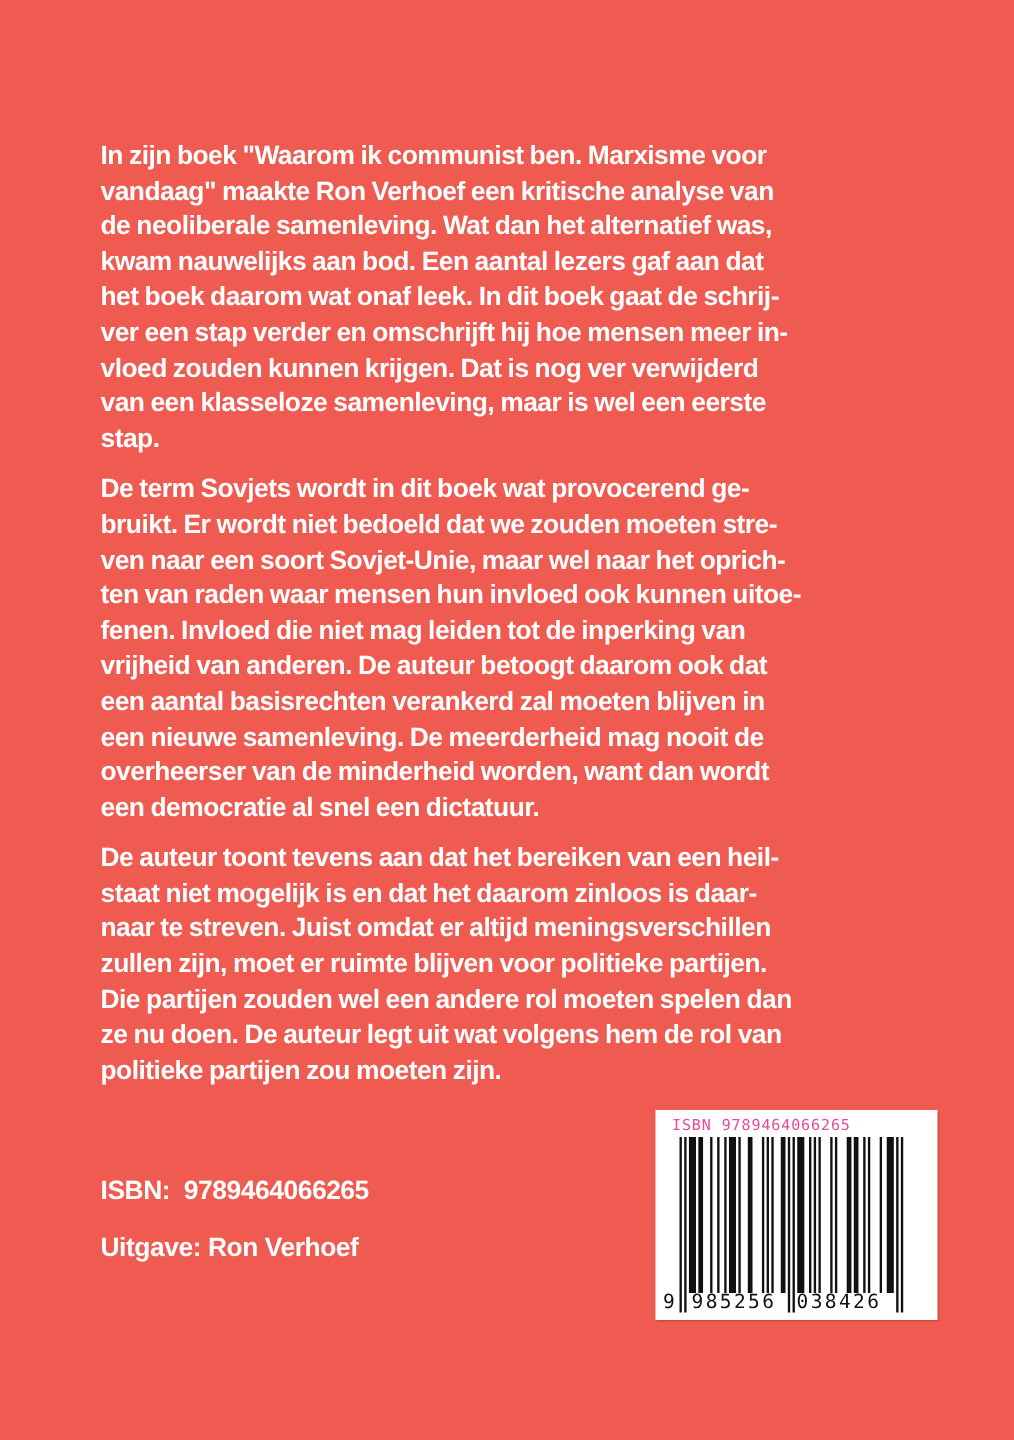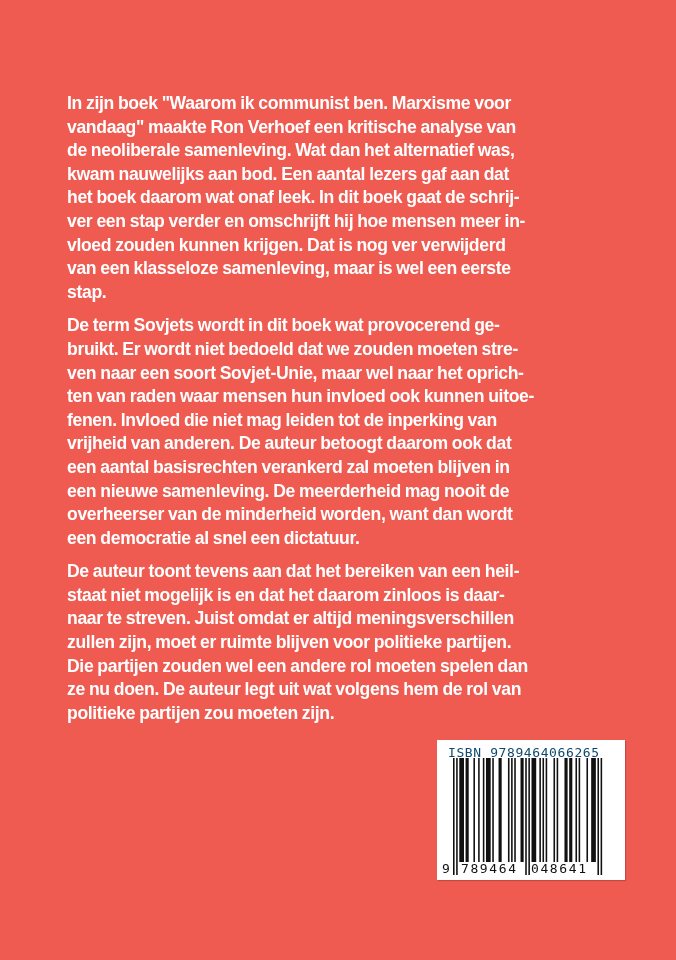--- a/index.html
+++ b/index.html
@@ -59,23 +59,23 @@
       width: 188px;
       height: 140px;
       background: #FFFFFF;
       box-shadow: 1px 1px 1px rgba(120,40,30,0.35);
     }
     .barcode-top-label {
       position: absolute;
       left: 11px;
       top: 5px;
       font-family: "DejaVu Sans Mono", "Liberation Mono", monospace;
-      font-size: 13px;
+      font-size: 10px;
       letter-spacing: 0.6px;
-      color: #0c4a6e;
+      color: #ec4899;
       white-space: nowrap;
     }
     .barcode-svg {
       position: absolute;
       left: 0;
       top: 0;
     }
     .barcode-bottom {
       position: absolute;
       top: 121px;
@@ -131,20 +131,24 @@
 een democratie al snel een dictatuur.</p>
     <p>De auteur toont tevens aan dat het bereiken van een heil-
 staat niet mogelijk is en dat het daarom zinloos is daar-
 naar te streven. Juist omdat er altijd meningsverschillen
 zullen zijn, moet er ruimte blijven voor politieke partijen.
 Die partijen zouden wel een andere rol moeten spelen dan
 ze nu doen. De auteur legt uit wat volgens hem de rol van
 politieke partijen zou moeten zijn.</p>
   </div>
 
+  <div class="meta">
+    <div class="meta-line">ISBN:  9789464066265</div>
+    <div class="meta-line">Uitgave: Ron Verhoef</div>
+  </div>
 
   <div class="barcode-box">
     <div class="barcode-top-label">ISBN 9789464066265</div>
     <svg class="barcode-svg" id="barcode-svg" width="188" height="140" viewBox="0 0 188 140" xmlns="http://www.w3.org/2000/svg">
         <rect x="16.00" y="18" width="1.57" height="117" fill="#111111"></rect>
         <rect x="19.14" y="18" width="1.57" height="117" fill="#111111"></rect>
         <rect x="22.28" y="18" width="4.71" height="104" fill="#111111"></rect>
         <rect x="28.56" y="18" width="3.14" height="104" fill="#111111"></rect>
         <rect x="36.41" y="18" width="1.57" height="104" fill="#111111"></rect>
         <rect x="41.12" y="18" width="1.57" height="104" fill="#111111"></rect>
@@ -168,18 +172,18 @@
         <rect x="132.18" y="18" width="3.14" height="104" fill="#111111"></rect>
         <rect x="138.46" y="18" width="1.57" height="104" fill="#111111"></rect>
         <rect x="141.60" y="18" width="1.57" height="104" fill="#111111"></rect>
         <rect x="149.45" y="18" width="1.57" height="104" fill="#111111"></rect>
         <rect x="154.16" y="18" width="4.71" height="104" fill="#111111"></rect>
         <rect x="160.44" y="18" width="1.57" height="117" fill="#111111"></rect>
         <rect x="163.58" y="18" width="1.57" height="117" fill="#111111"></rect>
       </svg>
     <div class="barcode-bottom">
       <span class="bc-first">9</span>
-      <span class="bc-left">789464</span>
-      <span class="bc-right">048641</span>
+      <span class="bc-left">985256</span>
+      <span class="bc-right">038426</span>
     </div>
   </div>
 
 </div>
 
 </body></html>

